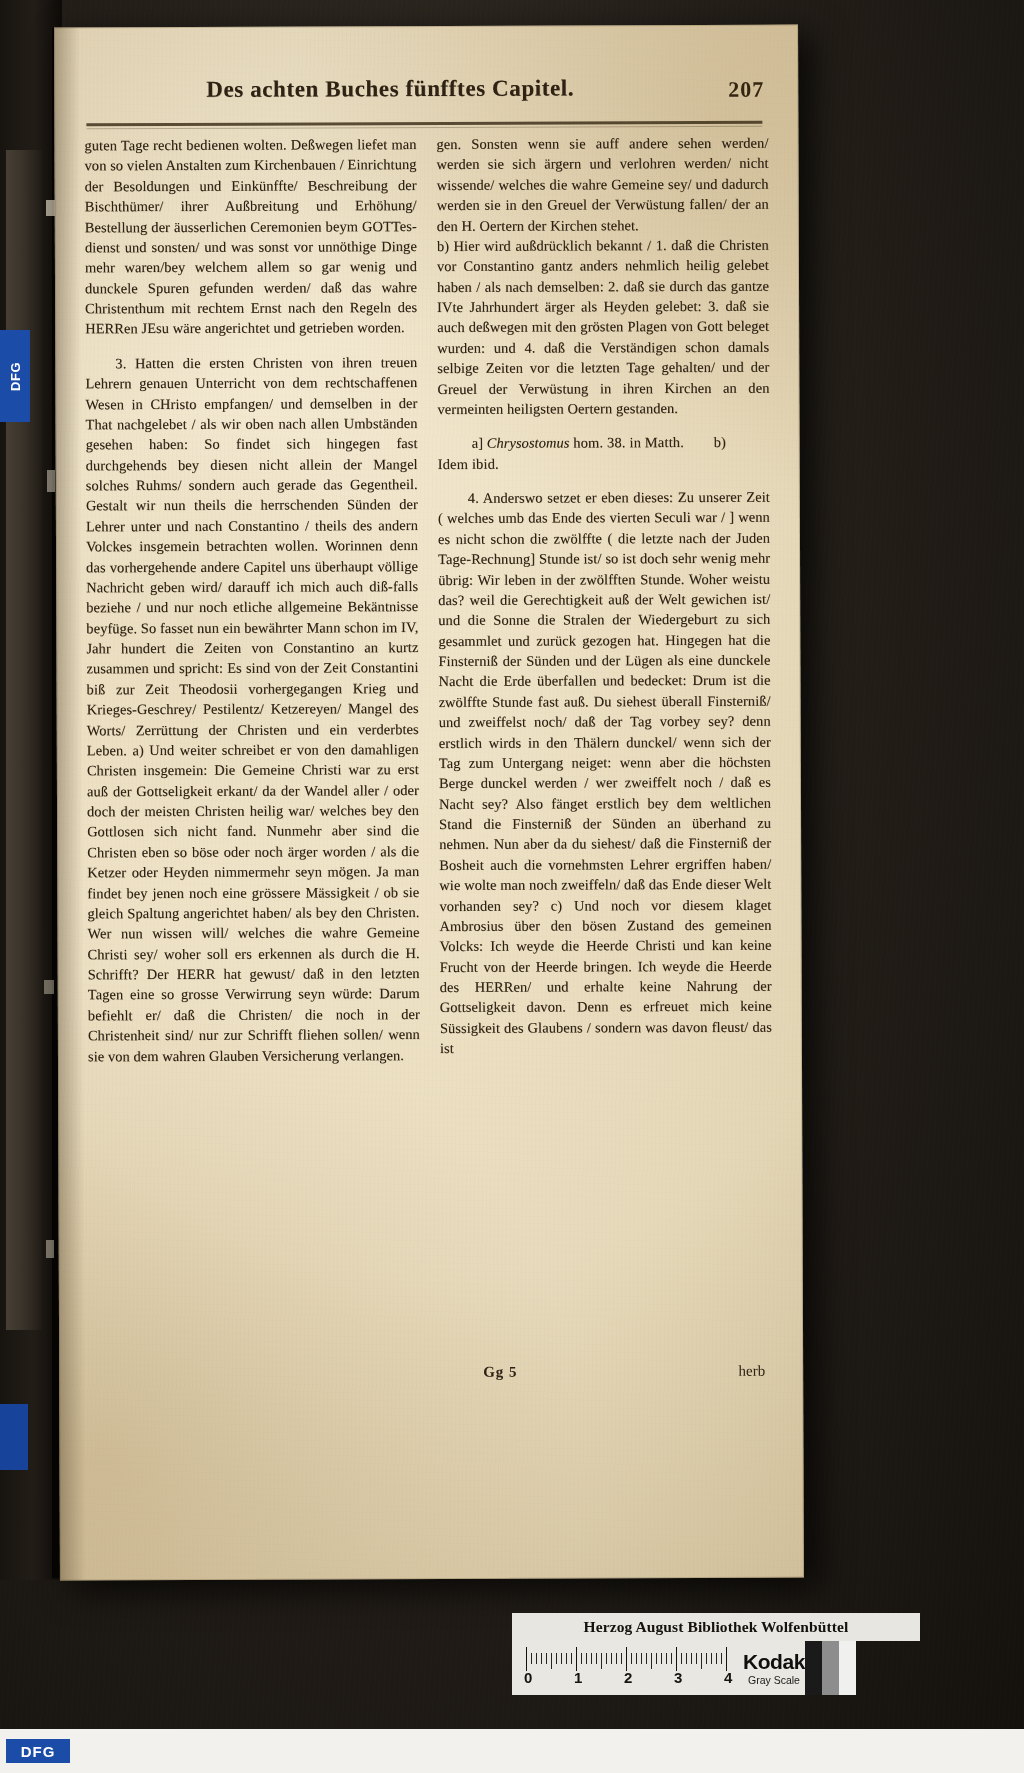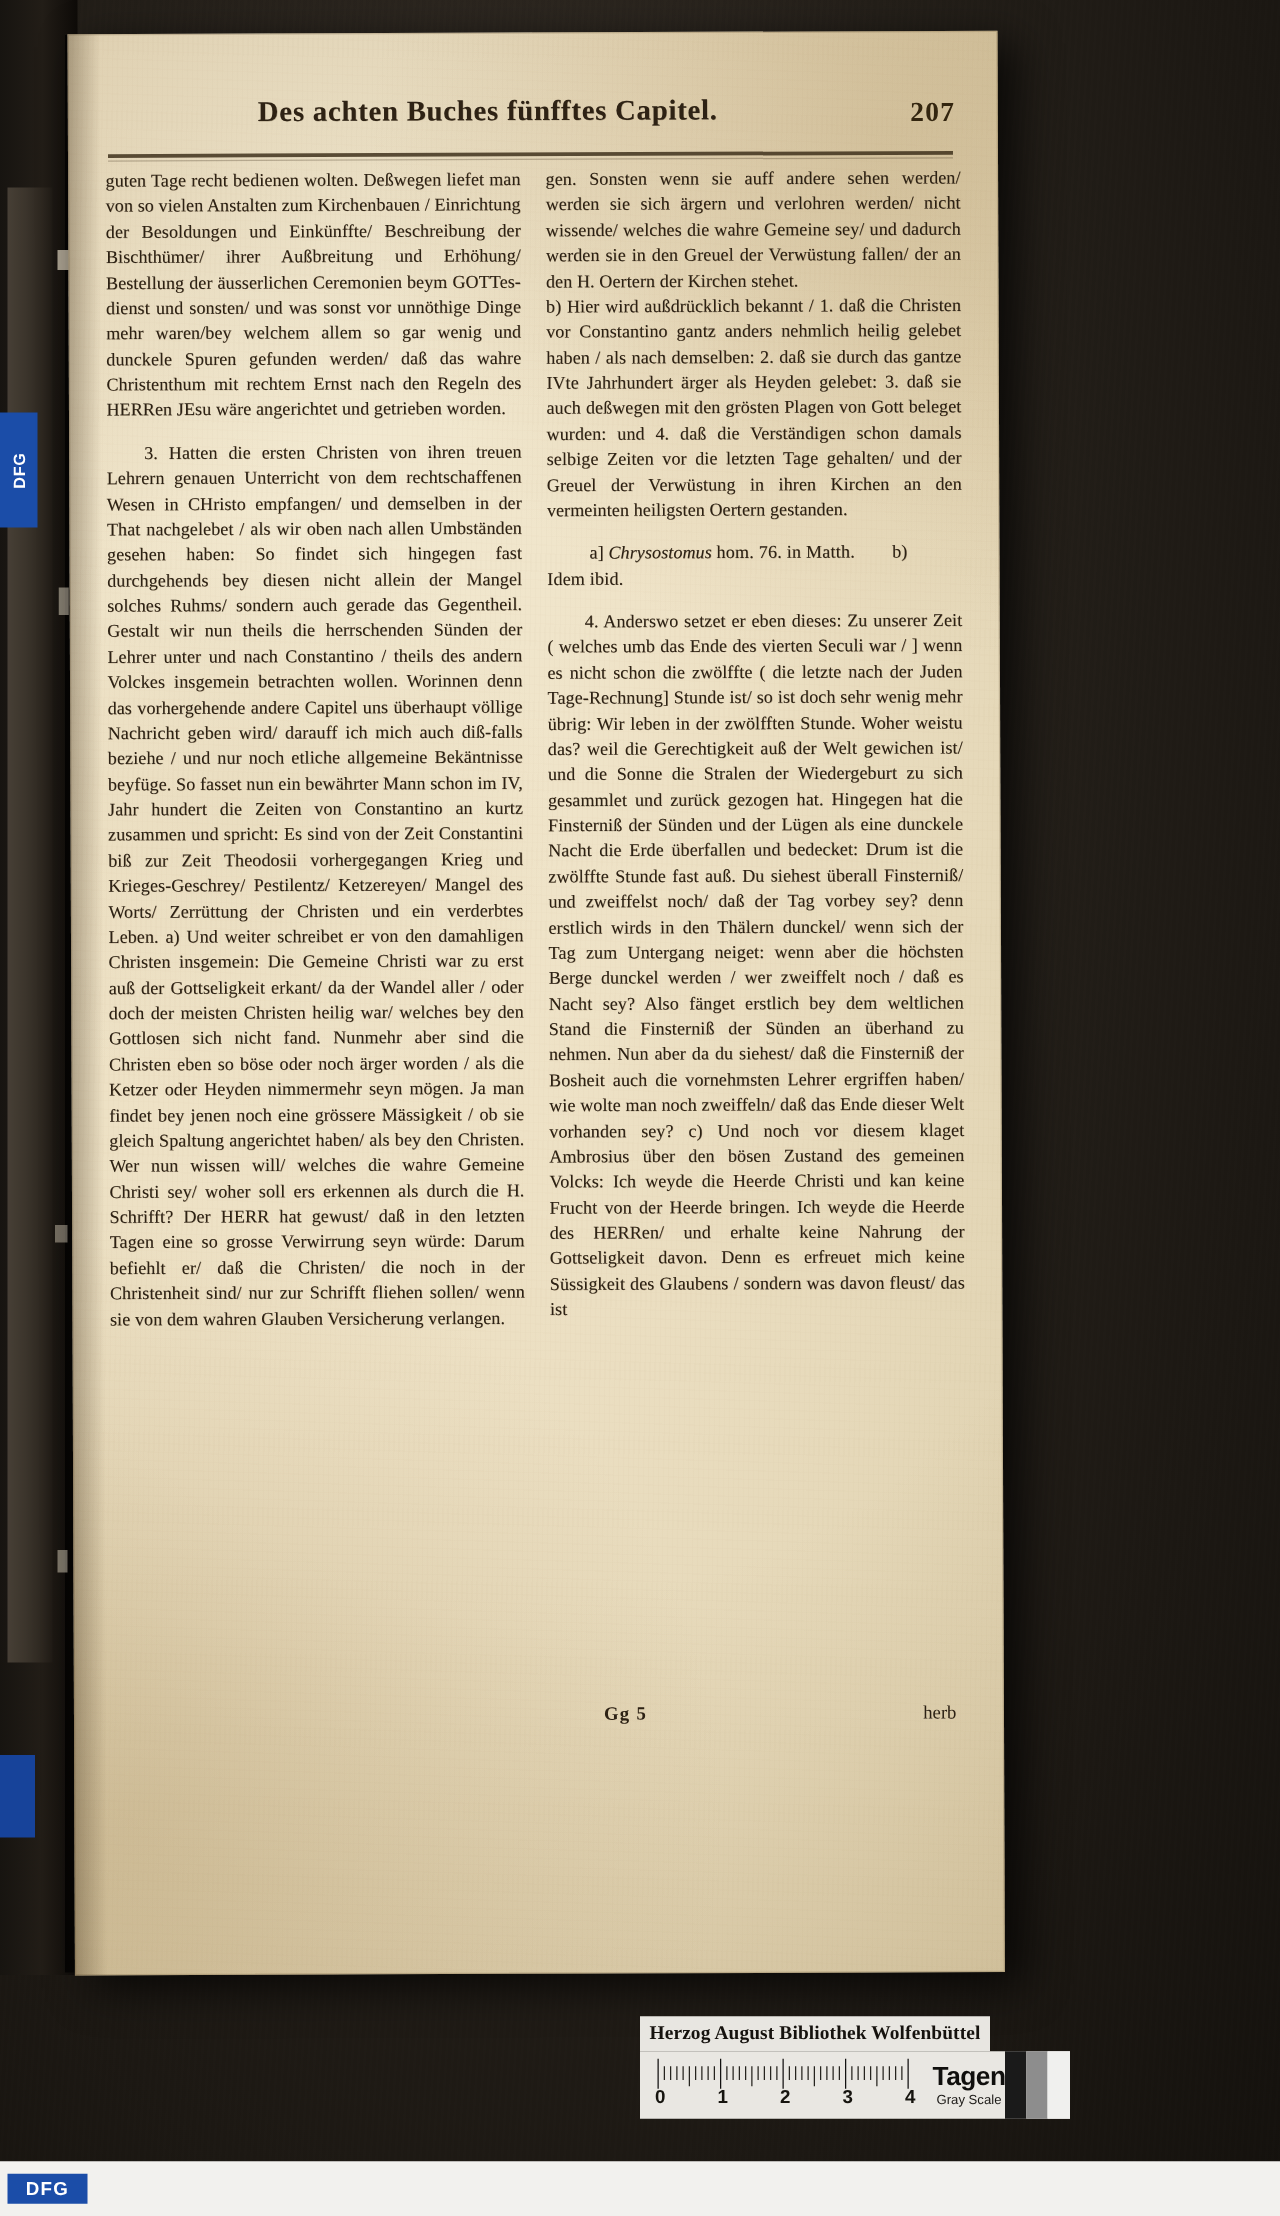--- a/index.html
+++ b/index.html
@@ -87,21 +87,21 @@
   .it{font-style:italic;}
   .rom{font-family:"Liberation Serif",serif;letter-spacing:.2px;}
 
   .sigline{position:absolute;left:346px;top:1288px;width:336px;
     display:flex;justify-content:space-between;align-items:flex-end;
     font-size:15px;color:#2c2114;}
   .sig{padding-left:48px;font-weight:bold;letter-spacing:1px;}
   .catch{padding-right:6px;text-align:center;}
 
   
-  .libbar{position:absolute;left:512px;top:1613px;width:280px;height:28px;
+  .libbar{position:absolute;left:512px;top:1613px;width:408px;height:28px;
     background:#e8e6e1;display:flex;align-items:center;justify-content:center;}
   .libbar span{font-family:"Liberation Serif",serif;font-weight:bold;
     font-size:15.5px;color:#15120e;letter-spacing:.1px;}
 
   .kodakbar{position:absolute;left:512px;top:1641px;width:344px;height:54px;
     background:#e9e7e2;display:flex;align-items:stretch;}
   .ruler{position:relative;width:230px;padding-left:14px;}
   .ticks{position:absolute;left:14px;top:6px;width:206px;height:18px;}
   .ticks i{position:absolute;top:6px;width:1px;height:12px;background:#26241f;}
   .ticks i.maj{top:0;height:24px;width:1.4px;background:#121110;}
@@ -170,21 +170,21 @@
       </div>
 
       <div class="col">
         <p>gen. Sonsten wenn sie auff andere sehen werden/ werden sie sich ärgern und verlohren werden/ nicht wissende/ welches die wahre Gemeine sey/ und dadurch werden sie in den Greuel der Verwüstung fallen/ der an den H. Oertern der Kirchen stehet.</p>
         <p>b) Hier wird außdrücklich bekannt / 1. daß die Christen vor Constantino gantz anders nehmlich heilig gelebet haben / als nach demselben: 2. daß sie durch das gantze IVte Jahrhundert ärger als Heyden gelebet: 3. daß sie auch deßwegen mit den grösten Plagen von Gott beleget wurden: und 4. daß die Verständigen schon damals selbige Zeiten vor die letzten Tage gehalten/ und der Greuel der Verwüstung in ihren Kirchen an den vermeinten heiligsten Oertern gestanden.</p>
 
         <div class="gap"></div>
 
         <p class="footnote">
           <span style="padding-left:34px">a]</span>
-          <span class="it">Chrysostomus</span><span class="rom"> hom. 76. in Matth.</span>
+          <span class="it">Chrysostomus</span><span class="rom"> hom. 38. in Matth.</span>
           <span style="padding-left:26px">b)</span><br>
           <span class="rom">Idem ibid.</span>
         </p>
 
         <div class="gap"></div>
         <p class="indent">4. Anderswo setzet er eben dieses: Zu unserer Zeit ( welches umb das Ende des vierten Seculi war / ] wenn es nicht schon die zwölffte ( die letzte nach der Juden Tage-Rechnung] Stunde ist/ so ist doch sehr wenig mehr übrig: Wir leben in der zwölfften Stunde. Woher weistu das? weil die Gerechtigkeit auß der Welt gewichen ist/ und die Sonne die Stralen der Wiedergeburt zu sich gesammlet und zurück gezogen hat. Hingegen hat die Finsterniß der Sünden und der Lügen als eine dunckele Nacht die Erde überfallen und bedecket: Drum ist die zwölffte Stunde fast auß. Du siehest überall Finsterniß/ und zweiffelst noch/ daß der Tag vorbey sey? denn erstlich wirds in den Thälern dunckel/ wenn sich der Tag zum Untergang neiget: wenn aber die höchsten Berge dunckel werden / wer zweiffelt noch / daß es Nacht sey? Also fänget erstlich bey dem weltlichen Stand die Finsterniß der Sünden an überhand zu nehmen. Nun aber da du siehest/ daß die Finsterniß der Bosheit auch die vornehmsten Lehrer ergriffen haben/ wie wolte man noch zweiffeln/ daß das Ende dieser Welt vorhanden sey? c) Und noch vor diesem klaget Ambrosius über den bösen Zustand des gemeinen Volcks: Ich weyde die Heerde Christi und kan keine Frucht von der Heerde bringen. Ich weyde die Heerde des HERRen/ und erhalte keine Nahrung der Gottseligkeit davon. Denn es erfreuet mich keine Süssigkeit des Glaubens / sondern was davon fleust/ das ist</p>
       </div>
 
     </div>
 
@@ -247,21 +247,21 @@
       </div>
     <div class="numrow" id="numrow">
         <b style="left: 2px;">0</b>
         <b style="left: 52px;">1</b>
         <b style="left: 102px;">2</b>
         <b style="left: 152px;">3</b>
         <b style="left: 202px;">4</b>
       </div>
   </div>
   <div class="kodaklogo">
-    <div class="k">Tagen</div>
+    <div class="k">Kodak</div>
     <div class="g">Gray Scale</div>
   </div>
   <div class="greypatch">
     <u style="width:33%;background:#1a1a1a;"></u>
     <u style="width:33%;background:#8d8d8d;"></u>
     <u style="width:34%;background:#f0f0ee;"></u>
   </div>
 </div>
 
 <div class="credit">

